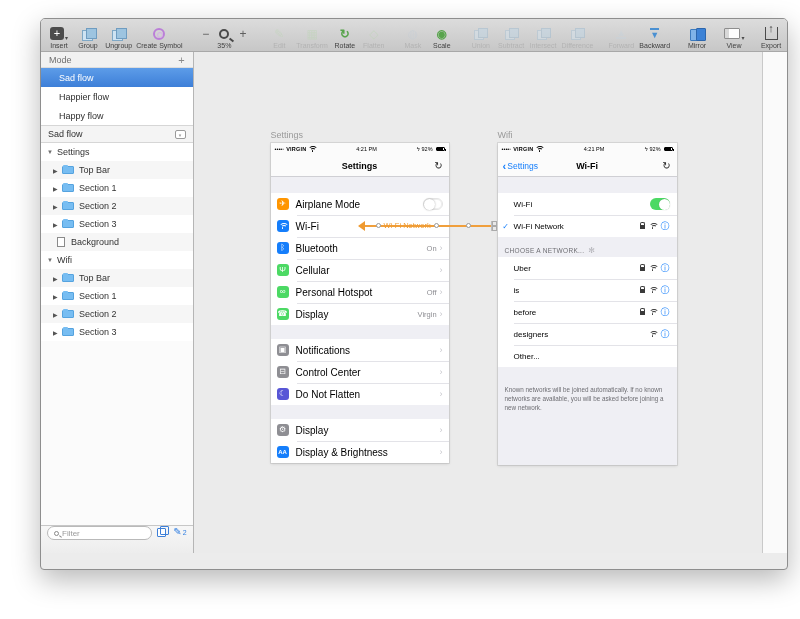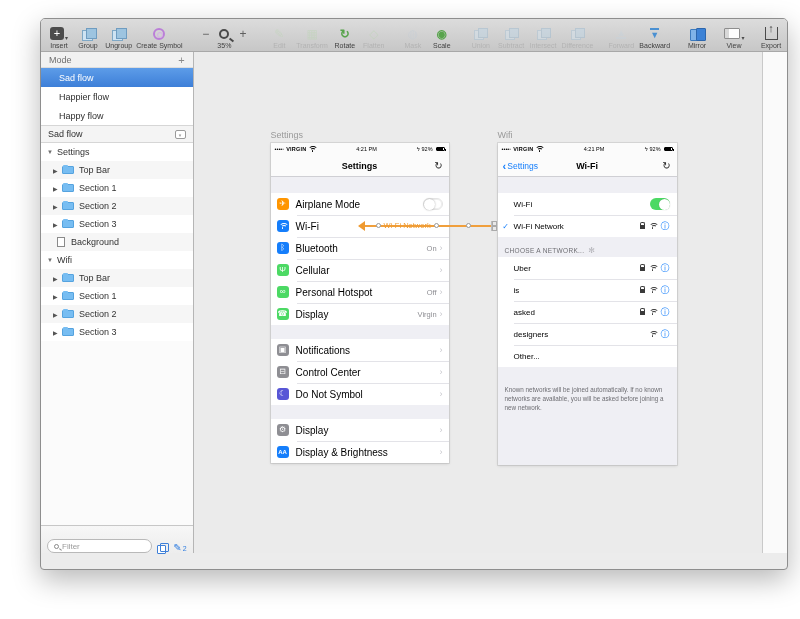--- a/index.html
+++ b/index.html
@@ -82,21 +82,21 @@
   .folder-glyph { width:12px; height:8px; background:#77bdf2; border:1px solid #55a3df; border-radius:1px; margin-right:5px; position:relative; }
   .folder-glyph::before{ content:""; position:absolute; left:0; top:-2px; width:5px; height:2px; background:#77bdf2; border-radius:1px 1px 0 0; }
   .shape-glyph { width:8px; height:10px; border:1px solid #8a8a8a; background:#fff; margin:0 6px 0 10px; }
   .bitmap-glyph { width:11px; height:9px; border:1px solid #aaa; background:#e8e8e8; margin:0 5px 0 9px; position:relative; overflow:hidden; }
   .bitmap-glyph::after{ content:""; position:absolute; left:-2px; top:4px; width:14px; height:8px; background:#bdbdbd; transform:rotate(-20deg); }
   .layer-row.selected { background:linear-gradient(#5d9ce8,#3d7fd8); color:#fff; }
   .layer-row.hidden-layer { color:#b0b0b0; }
   .eye-icon { position:absolute; right:7px; width:10px; height:7px; border:1px solid #9a9a9a; border-radius:50%; }
   .eye-icon::after{ content:""; position:absolute; left:3px; top:1.5px; width:2.5px; height:2.5px; background:#9a9a9a; border-radius:50%; }
   .filter-bar { height:28px; border-top:1px solid #c7c7c7; background:linear-gradient(#f7f7f7,#ededed);
-    display:flex; align-items:flex-end; padding:0 6px; gap:5px; }
+    display:flex; align-items:flex-start; padding:0 6px; gap:5px; }
   .filter-input { flex:1; height:14px; background:#fff; border:1px solid #b9b9b9; border-radius:8px;
     display:flex; align-items:center; padding:0 6px; gap:3px; }
   .search-glyph { width:5px; height:5px; border:1px solid #8a8a8a; border-radius:50%; position:relative; flex:none; }
   .search-glyph::after{ content:""; position:absolute; left:4px; top:4px; width:3px; height:1px; background:#8a8a8a; transform:rotate(40deg); }
   .filter-input span { font-size:8px; color:#9a9a9a; }
   .pages-badge { color:#3d7fd8; font-size:10px; position:relative; width:11px; height:10px; }
   .pages-badge::before{ content:""; position:absolute; left:0; top:2px; width:7px; height:7px; border:1.3px solid #3d7fd8; border-radius:1px; background:#fff; }
   .pages-badge::after{ content:""; position:absolute; left:3px; top:0; width:7px; height:7px; border:1.3px solid #3d7fd8; border-radius:1px; }
   .pencil-badge { color:#2f7de1; font-size:10px; display:flex; align-items:baseline; gap:1px; }
   .pencil-badge b { font-size:7px; font-weight:normal; }
@@ -454,21 +454,21 @@
             <span class="irow-label">Notifications</span>
             <span class="irow-chev">›</span>
           </div>
           <div class="irow">
             <span class="app-ic ic-grey">⊟</span>
             <span class="irow-label">Control Center</span>
             <span class="irow-chev">›</span>
           </div>
           <div class="irow">
             <span class="app-ic ic-purple">☾</span>
-            <span class="irow-label">Do Not Symbol</span>
+            <span class="irow-label">Do Not Flatten</span>
             <span class="irow-chev">›</span>
           </div>
         </div>
         <div class="gap2"></div>
         <div class="igroup">
           <div class="irow">
             <span class="app-ic ic-grey">⚙</span>
             <span class="irow-label">Display</span>
             <span class="irow-chev">›</span>
           </div>
@@ -544,21 +544,21 @@
           <span class="right-icons">
             <span class="mini-lock"></span>
             <span class="wifi-glyph" style="color:#3a3a3a">
                 <i></i>
               </span>
             <span class="info-glyph">ⓘ</span>
           </span>
         </div>
         <div class="wrow">
           <span class="lead"></span>
-          <span class="wrow-label">asked</span>
+          <span class="wrow-label">before</span>
           <span class="right-icons">
             <span class="mini-lock"></span>
             <span class="wifi-glyph" style="color:#3a3a3a">
                 <i></i>
               </span>
             <span class="info-glyph">ⓘ</span>
           </span>
         </div>
         <div class="wrow">
           <span class="lead"></span>

